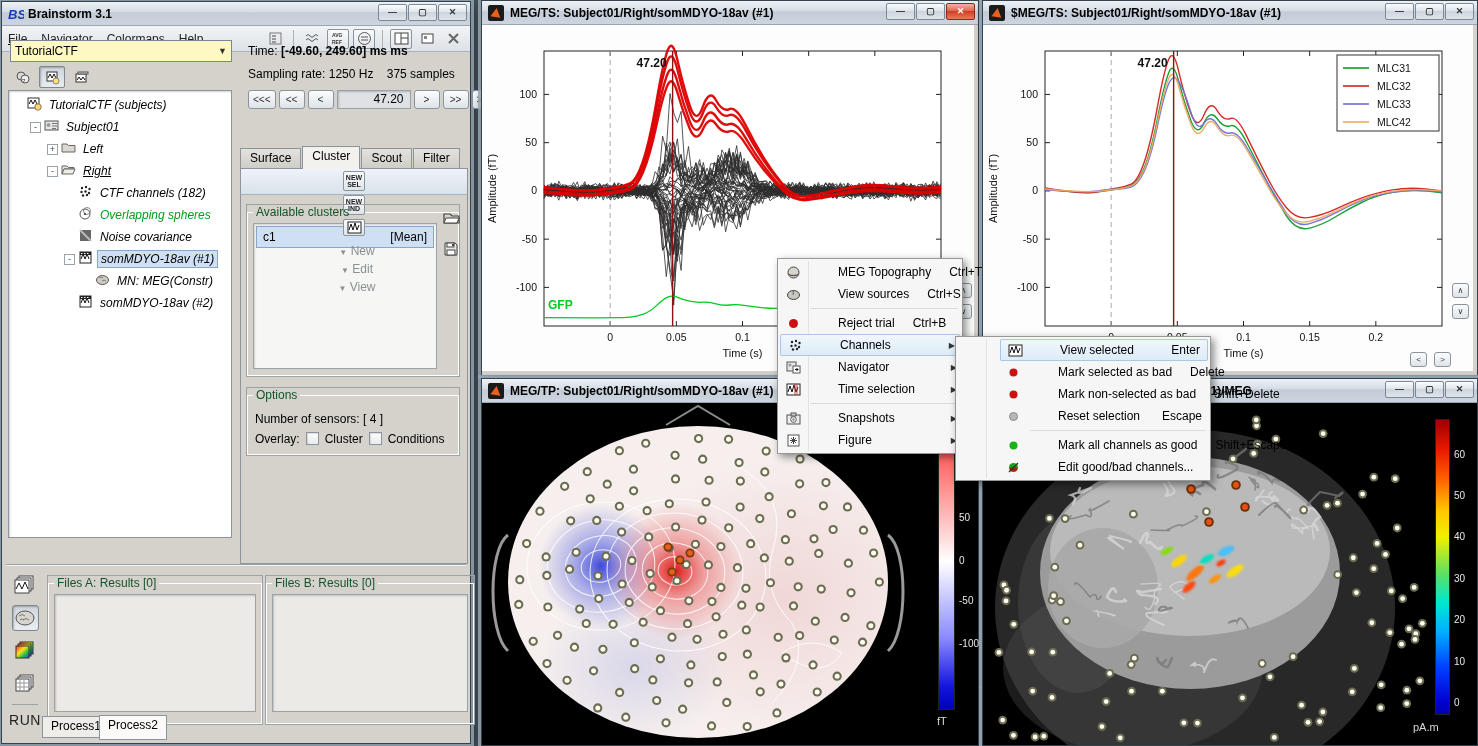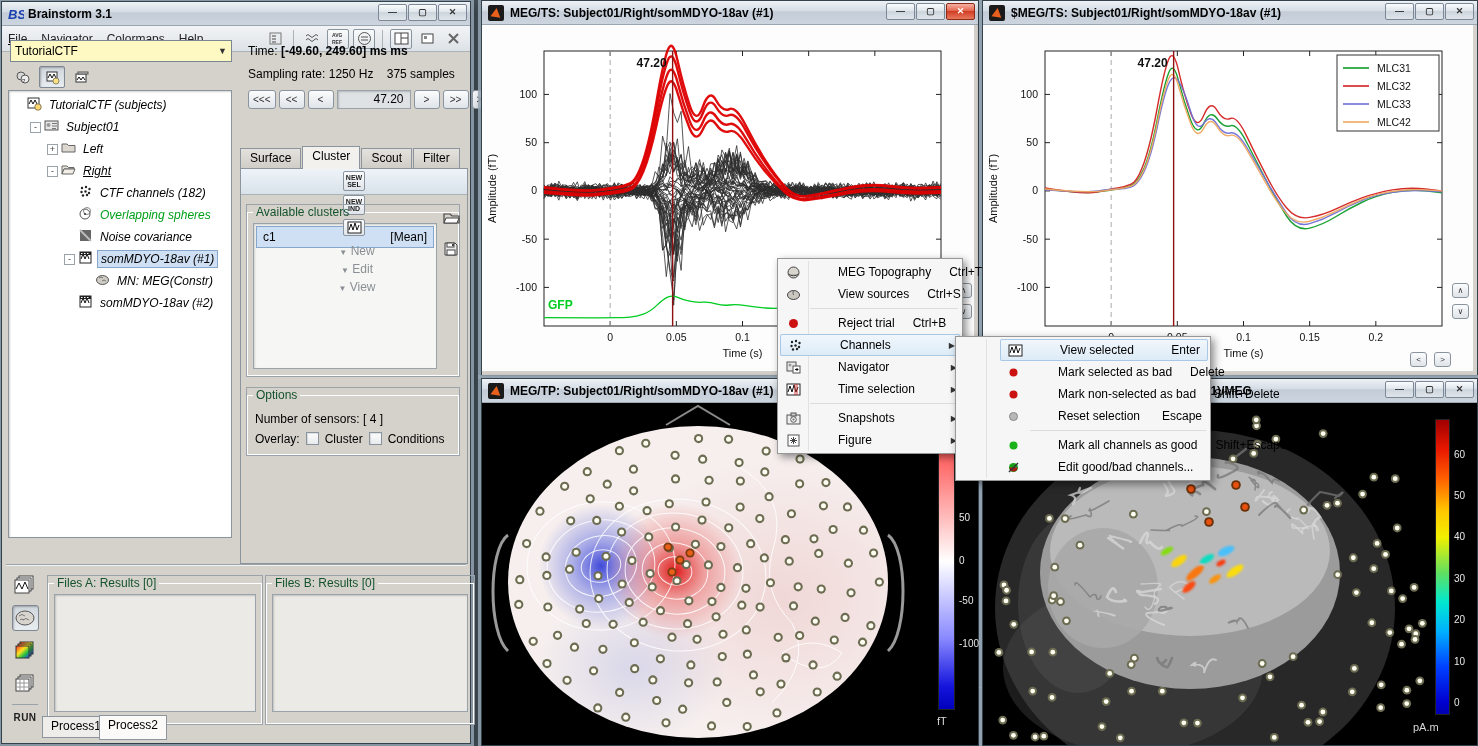--- a/index.html
+++ b/index.html
@@ -70,21 +70,21 @@
   #options-grp { margin-top:12px; }
   .opt-row { margin:6px 2px 2px; display:flex; align-items:flex-start; gap:6px; }
   .cbox { width:13px; height:13px; border:1px solid #8a949e; background:linear-gradient(#fdfdfd,#e8ebee); box-shadow:inset 1px 1px 1px rgba(0,0,0,.12); flex:none; }
 
   
   #bottom-sep { position:absolute; left:4px; right:4px; top:562px; height:2px; border-top:1px solid #9aa2aa; border-bottom:1px solid #f2f2f0; }
   #side-strip { position:absolute; left:6px; top:568px; width:34px; height:170px; display:flex; flex-direction:column; align-items:center; gap:7px; padding-top:2px; }
   .strip-btn { width:27px; height:26px; display:flex; align-items:center; justify-content:center; border:1px solid transparent; border-radius:3px; }
   .strip-btn.pressed { border:1px solid #7d8893; background:linear-gradient(#cfd6dc,#eaeef2); box-shadow:inset 1px 1px 2px rgba(0,0,0,.25); }
   #strip-hr { width:26px; height:1px; background:#9aa2aa; }
-  #run-btn { font-size:10px; font-weight:bold; color:#222; letter-spacing:.5px; }
+  #run-btn { font-size:14px; font-weight:normal; color:#222; letter-spacing:.5px; }
   .files-grp { position:absolute; top:564px; height:148px; }
   .files-grp .inner { width:100%; height:118px; background:#eceae6; border:1px solid #9aa2aa; box-shadow:inset 1px 1px 2px rgba(0,0,0,.18); }
   #files-a { left:40px; width:214px; } #files-b { left:258px; width:208px; }
   .proc-tab { position:absolute; border:1px solid #8c959e; background:#efedea; padding:2px 8px 0; height:22px; font-size:12px; }
   #proc1 { left:40px; top:714px; } #proc2 { left:97px; top:713px; height:25px; background:#fbfaf8; z-index:2; }
 
   
   .fig-title { display:flex; align-items:center; gap:6px; font-weight:bold; font-size:12px; }
   .matlab-ico { width:16px; height:16px; flex:none; background:#1a1a1a; border-radius:2px; position:relative; }
   .matlab-ico:before { content:""; position:absolute; left:3px; top:3px; border-left:5px solid transparent; border-right:5px solid transparent; border-bottom:9px solid #e8601c; transform:rotate(8deg); }

